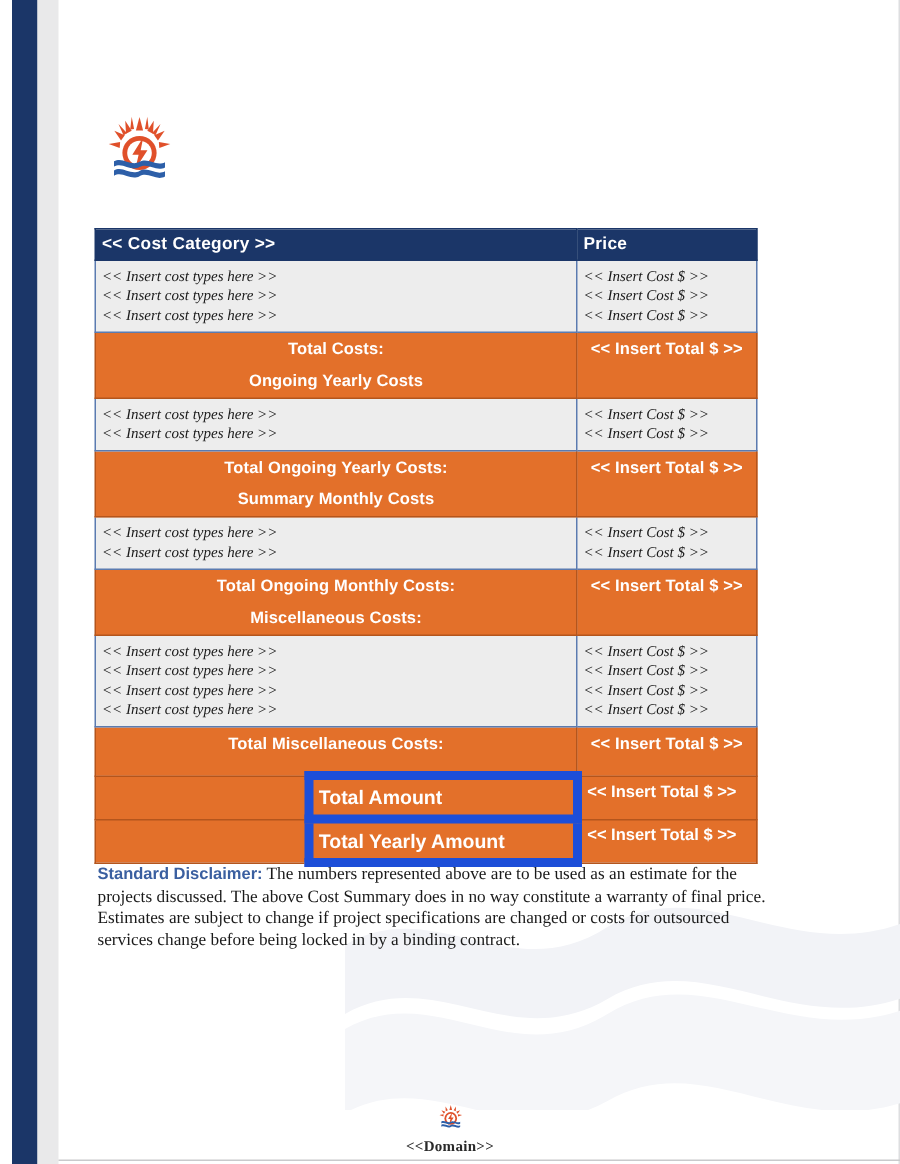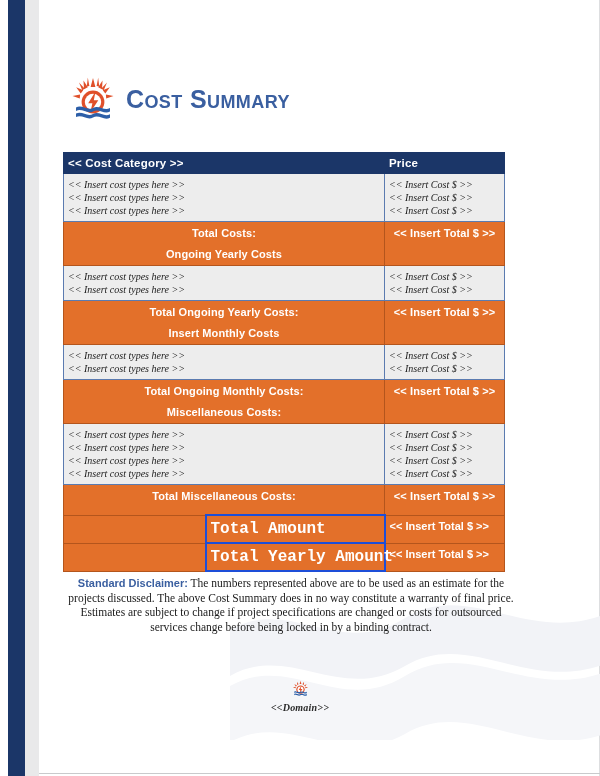--- a/index.html
+++ b/index.html
@@ -156,24 +156,24 @@
 
   
   .sum-blank {
     background: #E3702A;
     border: 1px solid #B4551C;
     height: 18px;
   }
   .sum-label {
     background: #E3702A;
     color: #FFFFFF;
-    border: 2px solid #1d4ed8;
-    font-family: Liberation Mono, monospace;
-    font-weight: bold;
-    font-size: 16px;
+    border: 6px solid #1d4ed8;
+    font-family: Liberation Sans, sans-serif;
+    font-weight: bold;
+    font-size: 13px;
     padding: 4px 0 4px 11px;
     white-space: nowrap;
   }
   .sum-price {
     background: #E3702A;
     color: #FFFFFF;
     border: 1px solid #B4551C;
     font-family: "Liberation Sans", sans-serif;
     font-weight: bold;
     font-size: 11px;
@@ -184,37 +184,36 @@
   
   #disclaimer {
     position: absolute;
     left: 65px;
     top: 576px;
     width: 452px;
     font-family: "Liberation Serif", serif;
     font-size: 11.5px;
     line-height: 14.5px;
     color: #1A1A1A;
-    text-align: center;
+    text-align: left;
   }
   #disclaimer-label {
     color: #3A5FA0;
     font-family: "Liberation Sans", sans-serif;
     font-weight: bold;
     font-size: 11px;
   }
 
   
   #doc-footer {
     position: absolute;
     left: 0;
     right: 0;
-    top: 680px;
+    top: 736px;
     text-align: center;
-    font-style: italic;
   }
   #footer-logo { width: 17px; height: 17px; display: inline-block; }
   #footer-text {
     display: block;
     margin-top: 1px;
     font-family: "Liberation Serif", serif;
     font-weight: bold;
     font-size: 10px;
     color: #2A2A2A;
     letter-spacing: 0.2px;
@@ -251,21 +250,20 @@
         <path d="M9 6.6 L14.6 12.6 L12.4 14.4 Z"></path>
       </g>
       <circle cx="23" cy="26" r="11.4" fill="#E0502A"></circle>
       <circle cx="23" cy="26" r="8.2" fill="#FFFFFF"></circle>
       <path d="M25.5 15.5 L18.2 27.2 L22.4 27.2 L20.3 36.5 L28.3 24.2 L23.8 24.2 Z" fill="#E0502A"></path>
       <g fill="#2D5FA8">
         <path d="M6 31.5 C12 28.2 17 35.2 23 31.9 C29 28.6 34 35.4 40 32.1 L40 35.6 C34 38.9 29 32.1 23 35.4 C17 38.7 12 31.7 6 35 Z"></path>
         <path d="M6 37.6 C12 34.3 17 41.3 23 38 C29 34.7 34 41.5 40 38.2 L40 41.7 C34 45 29 38.2 23 41.5 C17 44.8 12 37.8 6 41.1 Z"></path>
       </g>
     </svg>
-    <div id="doc-title">Cost Summary</div>
   </div>
 
   <table id="cost-table">
     <colgroup>
       <col class="col-a">
         <col class="col-b">
         <col class="col-c">
     </colgroup>
     <tbody>
 
@@ -306,21 +304,21 @@
         <td class="detail-cell price">
           <div class="detail-line">&lt;&lt; Insert Cost $ &gt;&gt;</div>
           <div class="detail-line">&lt;&lt; Insert Cost $ &gt;&gt;</div>
         </td>
       </tr>
 
       <tr>
         <td class="total-cell" colspan="2">
           <div class="total-line">Total Ongoing Yearly Costs:</div>
           <div class="total-line spacer"></div>
-          <div class="total-line">Insert Monthly Costs</div>
+          <div class="total-line">Summary Monthly Costs</div>
         </td>
         <td class="total-cell price">
           <div class="total-line">&lt;&lt; Insert Total $ &gt;&gt;</div>
         </td>
       </tr>
 
       <tr>
         <td class="detail-cell" colspan="2">
           <div class="detail-line">&lt;&lt; Insert cost types here &gt;&gt;</div>
           <div class="detail-line">&lt;&lt; Insert cost types here &gt;&gt;</div>

